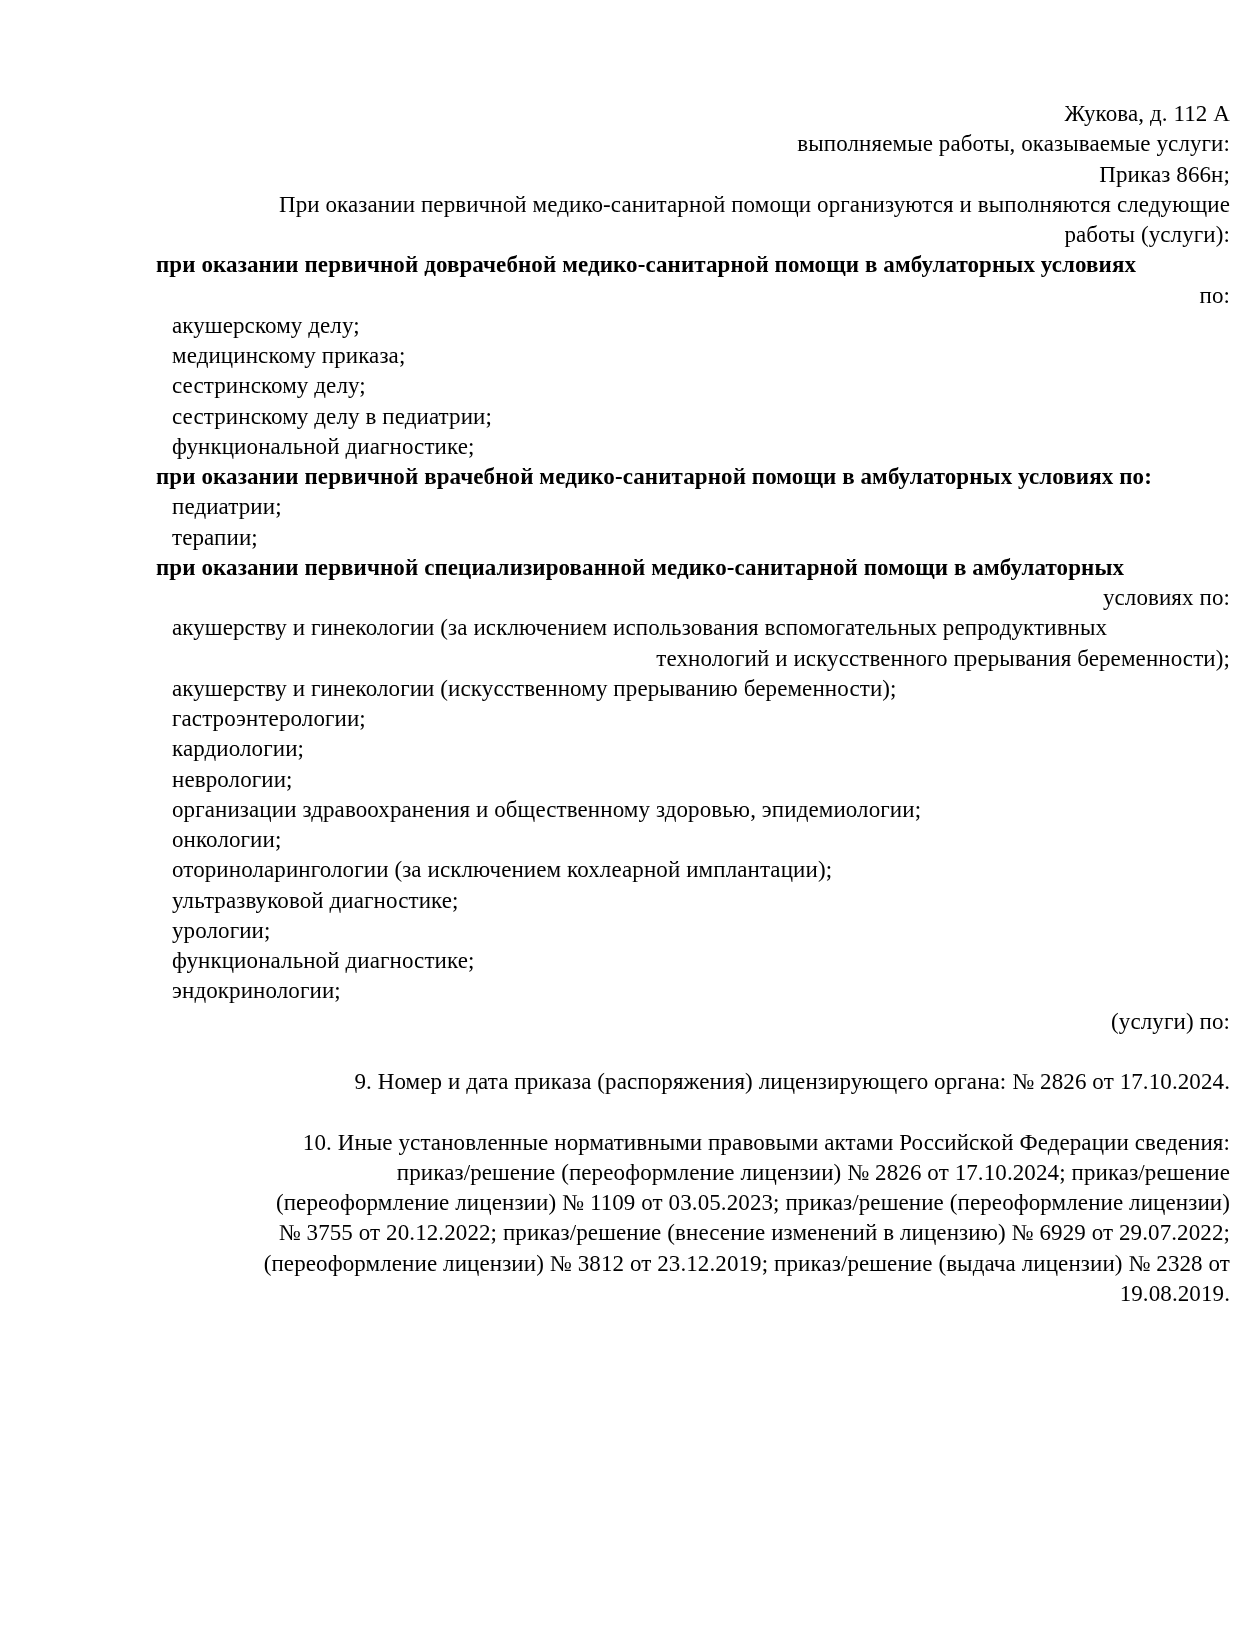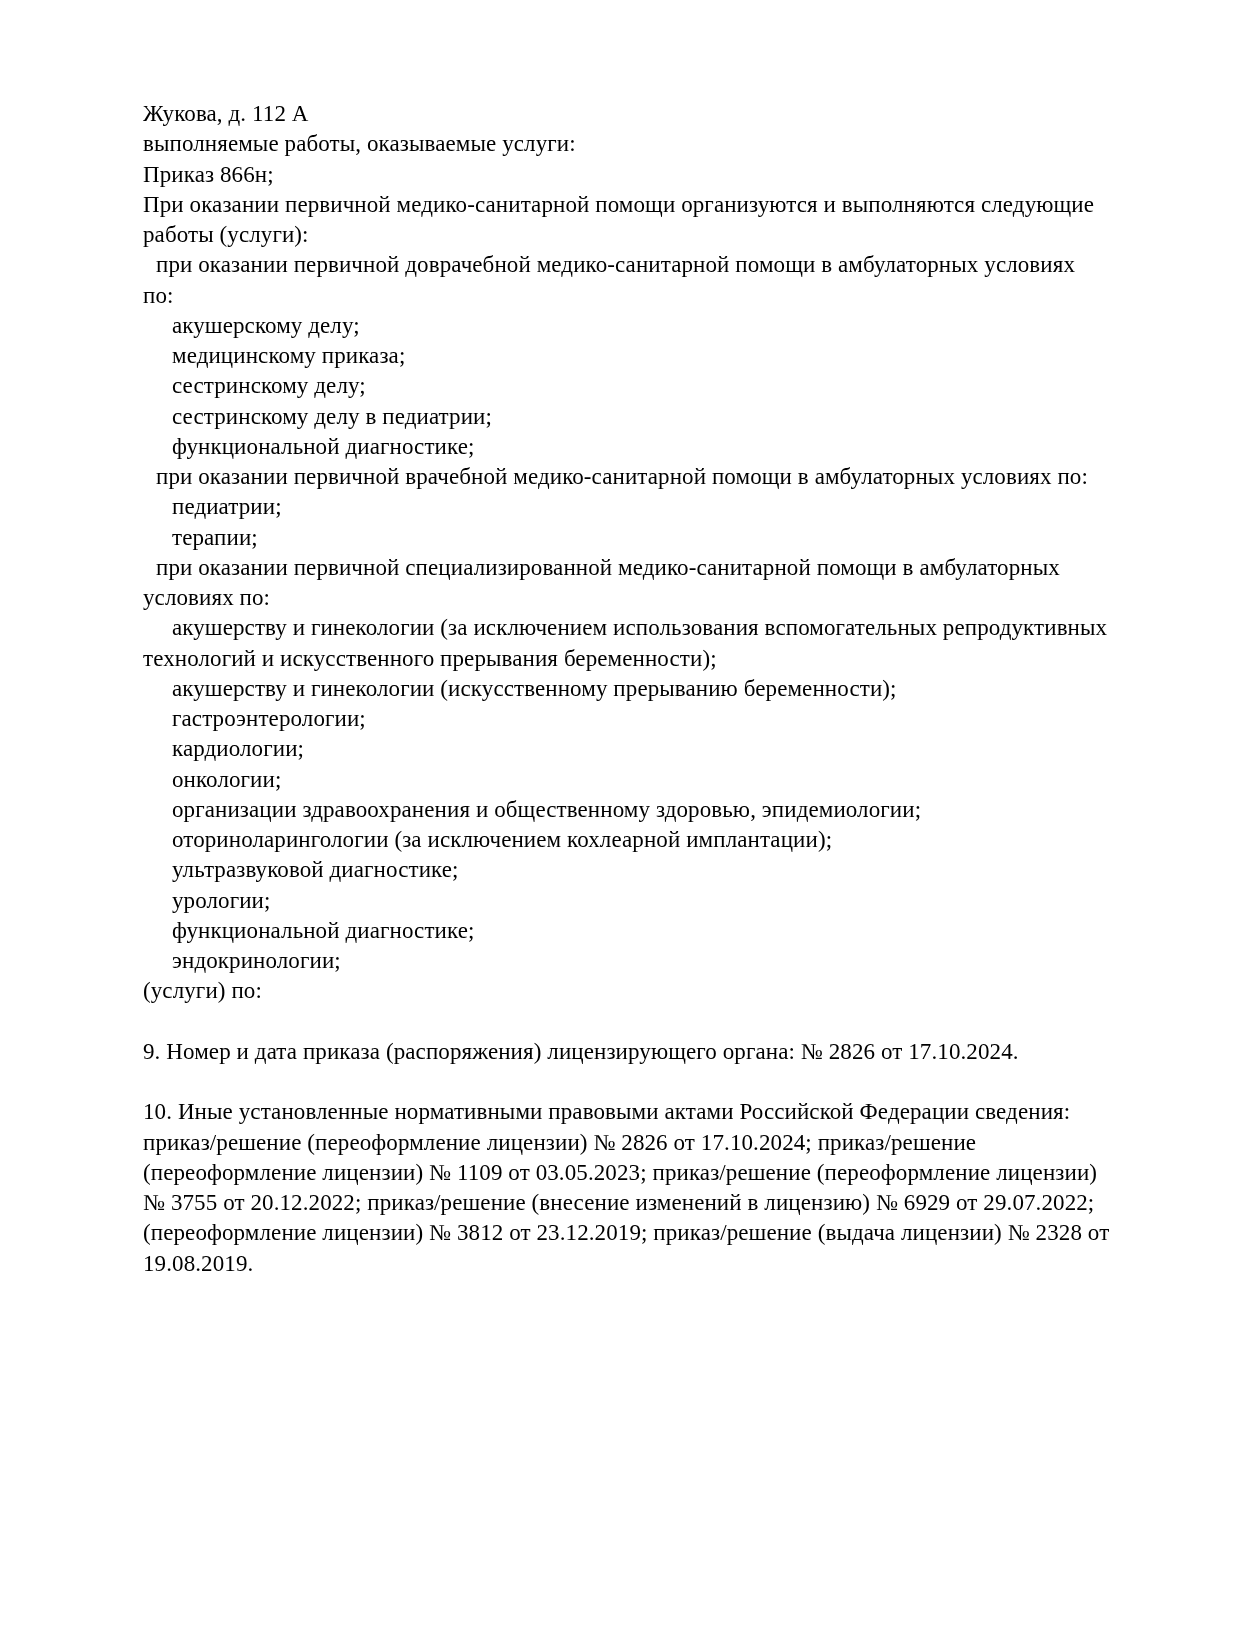--- a/index.html
+++ b/index.html
@@ -21,22 +21,22 @@
     background: #ffffff;
     color: #000000;
   }
   .doc-line {
     font-size: 23px;
     line-height: 30.25px;
     min-height: 30.25px;
     white-space: pre;
     letter-spacing: 0.1px;
   }
-  .indent-0 { padding-left: 0; }
-  .indent-1 { padding-left: 13px; }
+  .indent-0 { padding-left: 0; text-align: right; }
+  .indent-1 { padding-left: 13px; font-weight: bold; }
   .indent-2 { padding-left: 29px; }
 </style>
 </head>
 <body>
 
 <div class="page">
   <div id="doc-lines">
       <div class="doc-line indent-0">Жукова, д. 112 А</div>
       <div class="doc-line indent-0">выполняемые работы, оказываемые услуги:</div>
       <div class="doc-line indent-0">Приказ 866н;</div>
@@ -52,22 +52,23 @@
       <div class="doc-line indent-1">при оказании первичной врачебной медико-санитарной помощи в амбулаторных условиях по:</div>
       <div class="doc-line indent-2">педиатрии;</div>
       <div class="doc-line indent-2">терапии;</div>
       <div class="doc-line indent-1">при оказании первичной специализированной медико-санитарной помощи в амбулаторных</div>
       <div class="doc-line indent-0">условиях по:</div>
       <div class="doc-line indent-2">акушерству и гинекологии (за исключением использования вспомогательных репродуктивных</div>
       <div class="doc-line indent-0">технологий и искусственного прерывания беременности);</div>
       <div class="doc-line indent-2">акушерству и гинекологии (искусственному прерыванию беременности);</div>
       <div class="doc-line indent-2">гастроэнтерологии;</div>
       <div class="doc-line indent-2">кардиологии;</div>
+      <div class="doc-line indent-2">неврологии;</div>
+      <div class="doc-line indent-2">организации здравоохранения и общественному здоровью, эпидемиологии;</div>
       <div class="doc-line indent-2">онкологии;</div>
-      <div class="doc-line indent-2">организации здравоохранения и общественному здоровью, эпидемиологии;</div>
       <div class="doc-line indent-2">оториноларингологии (за исключением кохлеарной имплантации);</div>
       <div class="doc-line indent-2">ультразвуковой диагностике;</div>
       <div class="doc-line indent-2">урологии;</div>
       <div class="doc-line indent-2">функциональной диагностике;</div>
       <div class="doc-line indent-2">эндокринологии;</div>
       <div class="doc-line indent-0">(услуги) по:</div>
       <div class="doc-line indent-0"></div>
       <div class="doc-line indent-0">9. Номер и дата приказа (распоряжения) лицензирующего органа: № 2826 от 17.10.2024.</div>
       <div class="doc-line indent-0"></div>
       <div class="doc-line indent-0">10. Иные установленные нормативными правовыми актами Российской Федерации сведения:</div>

